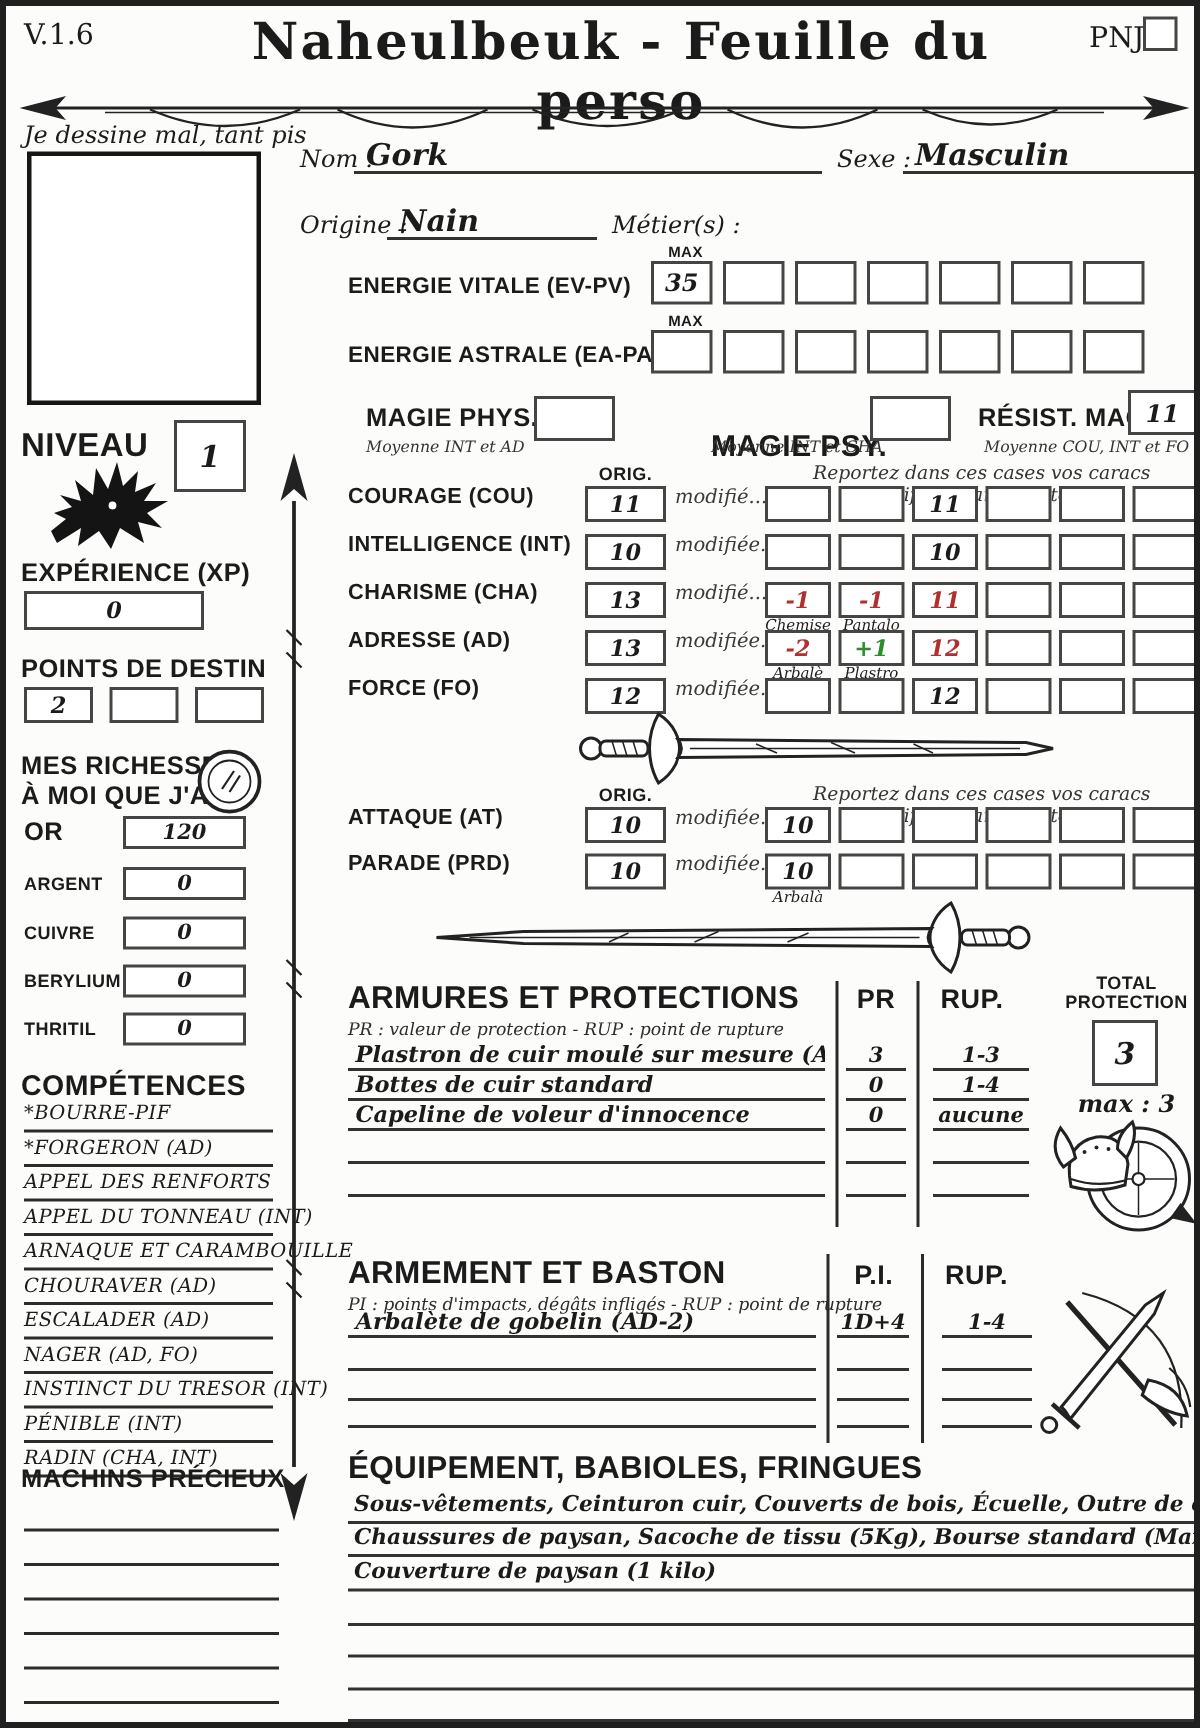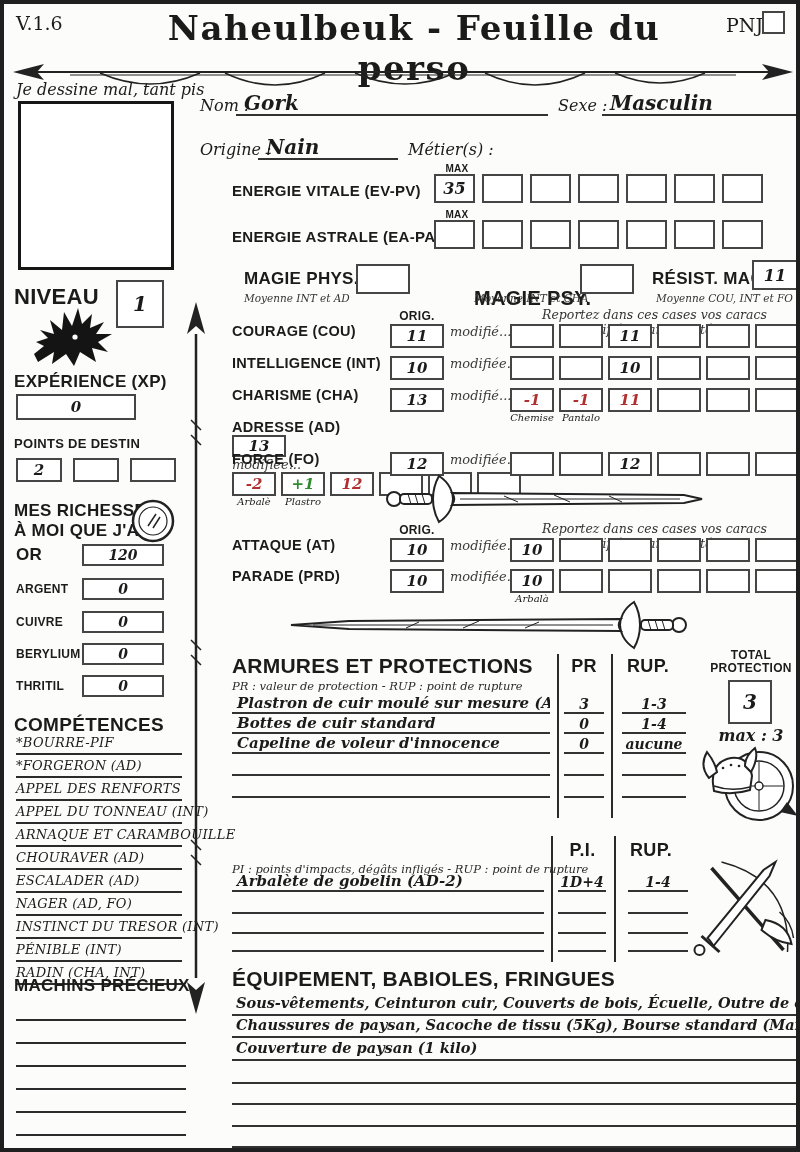--- a/index.html
+++ b/index.html
@@ -76,21 +76,21 @@
   <div class="abs box hw" style="left:112px;top:276px;width:48px;height:48px;font-size:20px;">1</div>
 
   <svg class="abs" style="left:24px;top:300px;" width="88" height="64" viewBox="0 0 88 64">
     <path d="M6,50 L16,42 L8,38 L20,34 L12,26 L26,30 L22,16 L34,26 L36,8 L44,22 L50,4 L54,20 L64,10 L62,24 L76,18 L68,30 L84,30 L70,38 L80,48 L64,44 L68,58 L52,48 L46,62 L38,50 L24,60 L26,48 L10,58 Z" fill="#141414"></path>
     <circle cx="47" cy="33" r="2.6" fill="#fff"></circle>
   </svg>
 
   <div class="abs hd" style="left:10px;top:368px;font-size:17px;">EXPÉRIENCE (XP)</div>
   <div class="abs box hw" style="left:12px;top:390px;width:120px;height:26px;font-size:15px;">0</div>
 
-  <div class="abs hd" style="left:10px;top:432px;font-size:13px;">POINTS DE DESTIN</div>
+  <div class="abs hd" style="left:10px;top:432px;font-size:17px;">POINTS DE DESTIN</div>
   <div class="abs" style="left:12px;top:454px;display:flex;gap:11px;">
     <span class="box hw" style="width:46px;height:24px;font-size:15px;">2</span>
     <span class="box hw" style="width:46px;height:24px;font-size:15px;"></span>
     <span class="box hw" style="width:46px;height:24px;font-size:15px;"></span>
   </div>
 
   <div class="abs hd" style="left:10px;top:497px;font-size:17px;line-height:20px;">
     <div>MES RICHESSES</div>
     <div>À MOI QUE J'AI</div>
   </div>
@@ -239,21 +239,21 @@
           <span class="box cell hw neg">-1</span>
           <span class="cnote">Pantalo</span>
         </span>
       <span class="box cell hw neg">11</span>
       <span class="box cell hw"></span>
       <span class="box cell hw"></span>
       <span class="box cell hw"></span>
     </span>
   </div>
 
-  <div class="abs crow" style="top:416px;flex-direction:column;">
+  <div class="abs crow" style="top:416px;">
     <span class="hd clab">ADRESSE (AD)</span>
     <span class="box obox hw">13</span>
     <span class="script mlab">modifiée...</span>
     <span class="cells">
       <span class="cw">
           <span class="box cell hw neg">-2</span>
           <span class="cnote">Arbalè</span>
         </span>
       <span class="cw">
           <span class="box cell hw pos">+1</span>
@@ -381,20 +381,21 @@
     <path d="M86,56 L97,70 L79,66 Z" fill="#222"></path>
     <path d="M12,38 Q10,16 30,12 Q48,10 51,30 L49,44 Q30,50 13,45 Z" fill="#fff" stroke="#222" stroke-width="2"></path>
     <path d="M8,32 Q-2,20 6,6 Q14,16 16,26 Z" fill="#fff" stroke="#222" stroke-width="2"></path>
     <path d="M50,26 Q58,12 54,2 Q44,10 44,20 Z" fill="#fff" stroke="#222" stroke-width="2"></path>
     <path d="M13,40 Q30,46 49,41" fill="none" stroke="#222" stroke-width="1.5"></path>
     <circle cx="22" cy="22" r="1.3" fill="#222"></circle>
       <circle cx="30" cy="19" r="1.3" fill="#222"></circle>
       <circle cx="38" cy="20" r="1.3" fill="#222"></circle>
   </svg>
 
+  <div class="abs hd sect-title" style="left:228px;top:833px;">ARMEMENT ET BASTON</div>
   <div class="abs sect-sub" style="left:228px;top:858px;">PI : points d'impacts, dégâts infligés - RUP : point de rupture</div>
   <div class="vline" style="left:547px;top:832px;height:126px;"></div>
   <div class="vline" style="left:610px;top:832px;height:126px;"></div>
   <div class="abs hd colhdr" style="left:547px;top:836px;width:63px;">P.I.</div>
   <div class="abs hd colhdr" style="left:614px;top:836px;width:66px;">RUP.</div>
 
   <div class="abs trow" style="top:868px;">
     <span class="uf wname hw">Arbalète de gobelin (AD-2)</span>
     <span class="uf wpi hw">1D+4</span>
     <span class="uf wrup hw">1-4</span>

